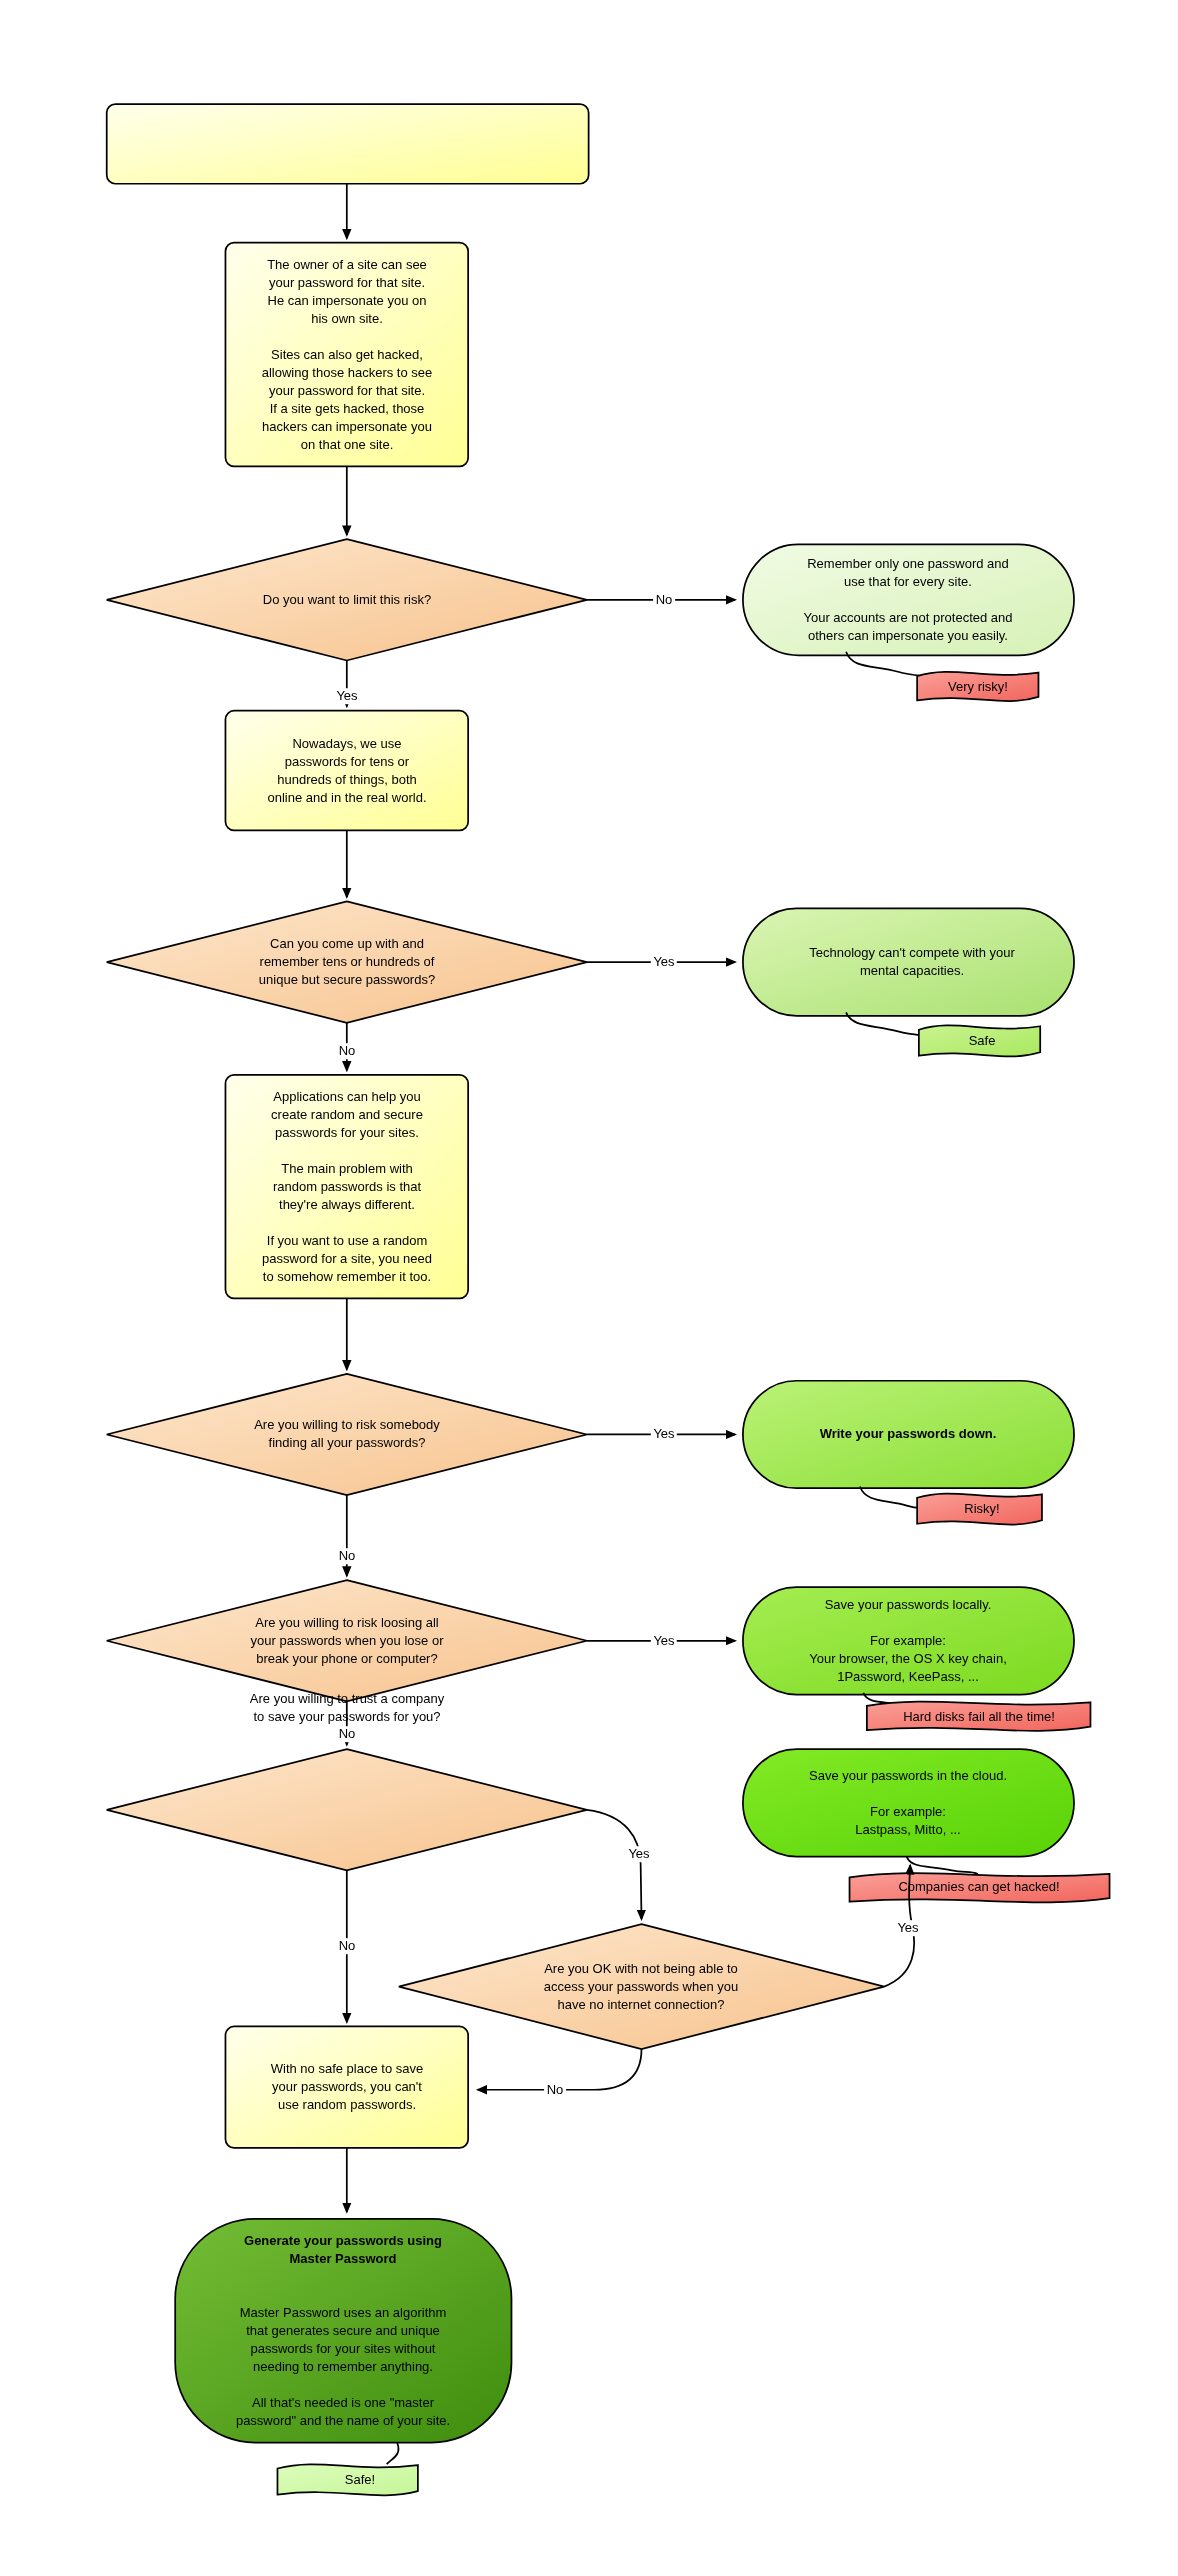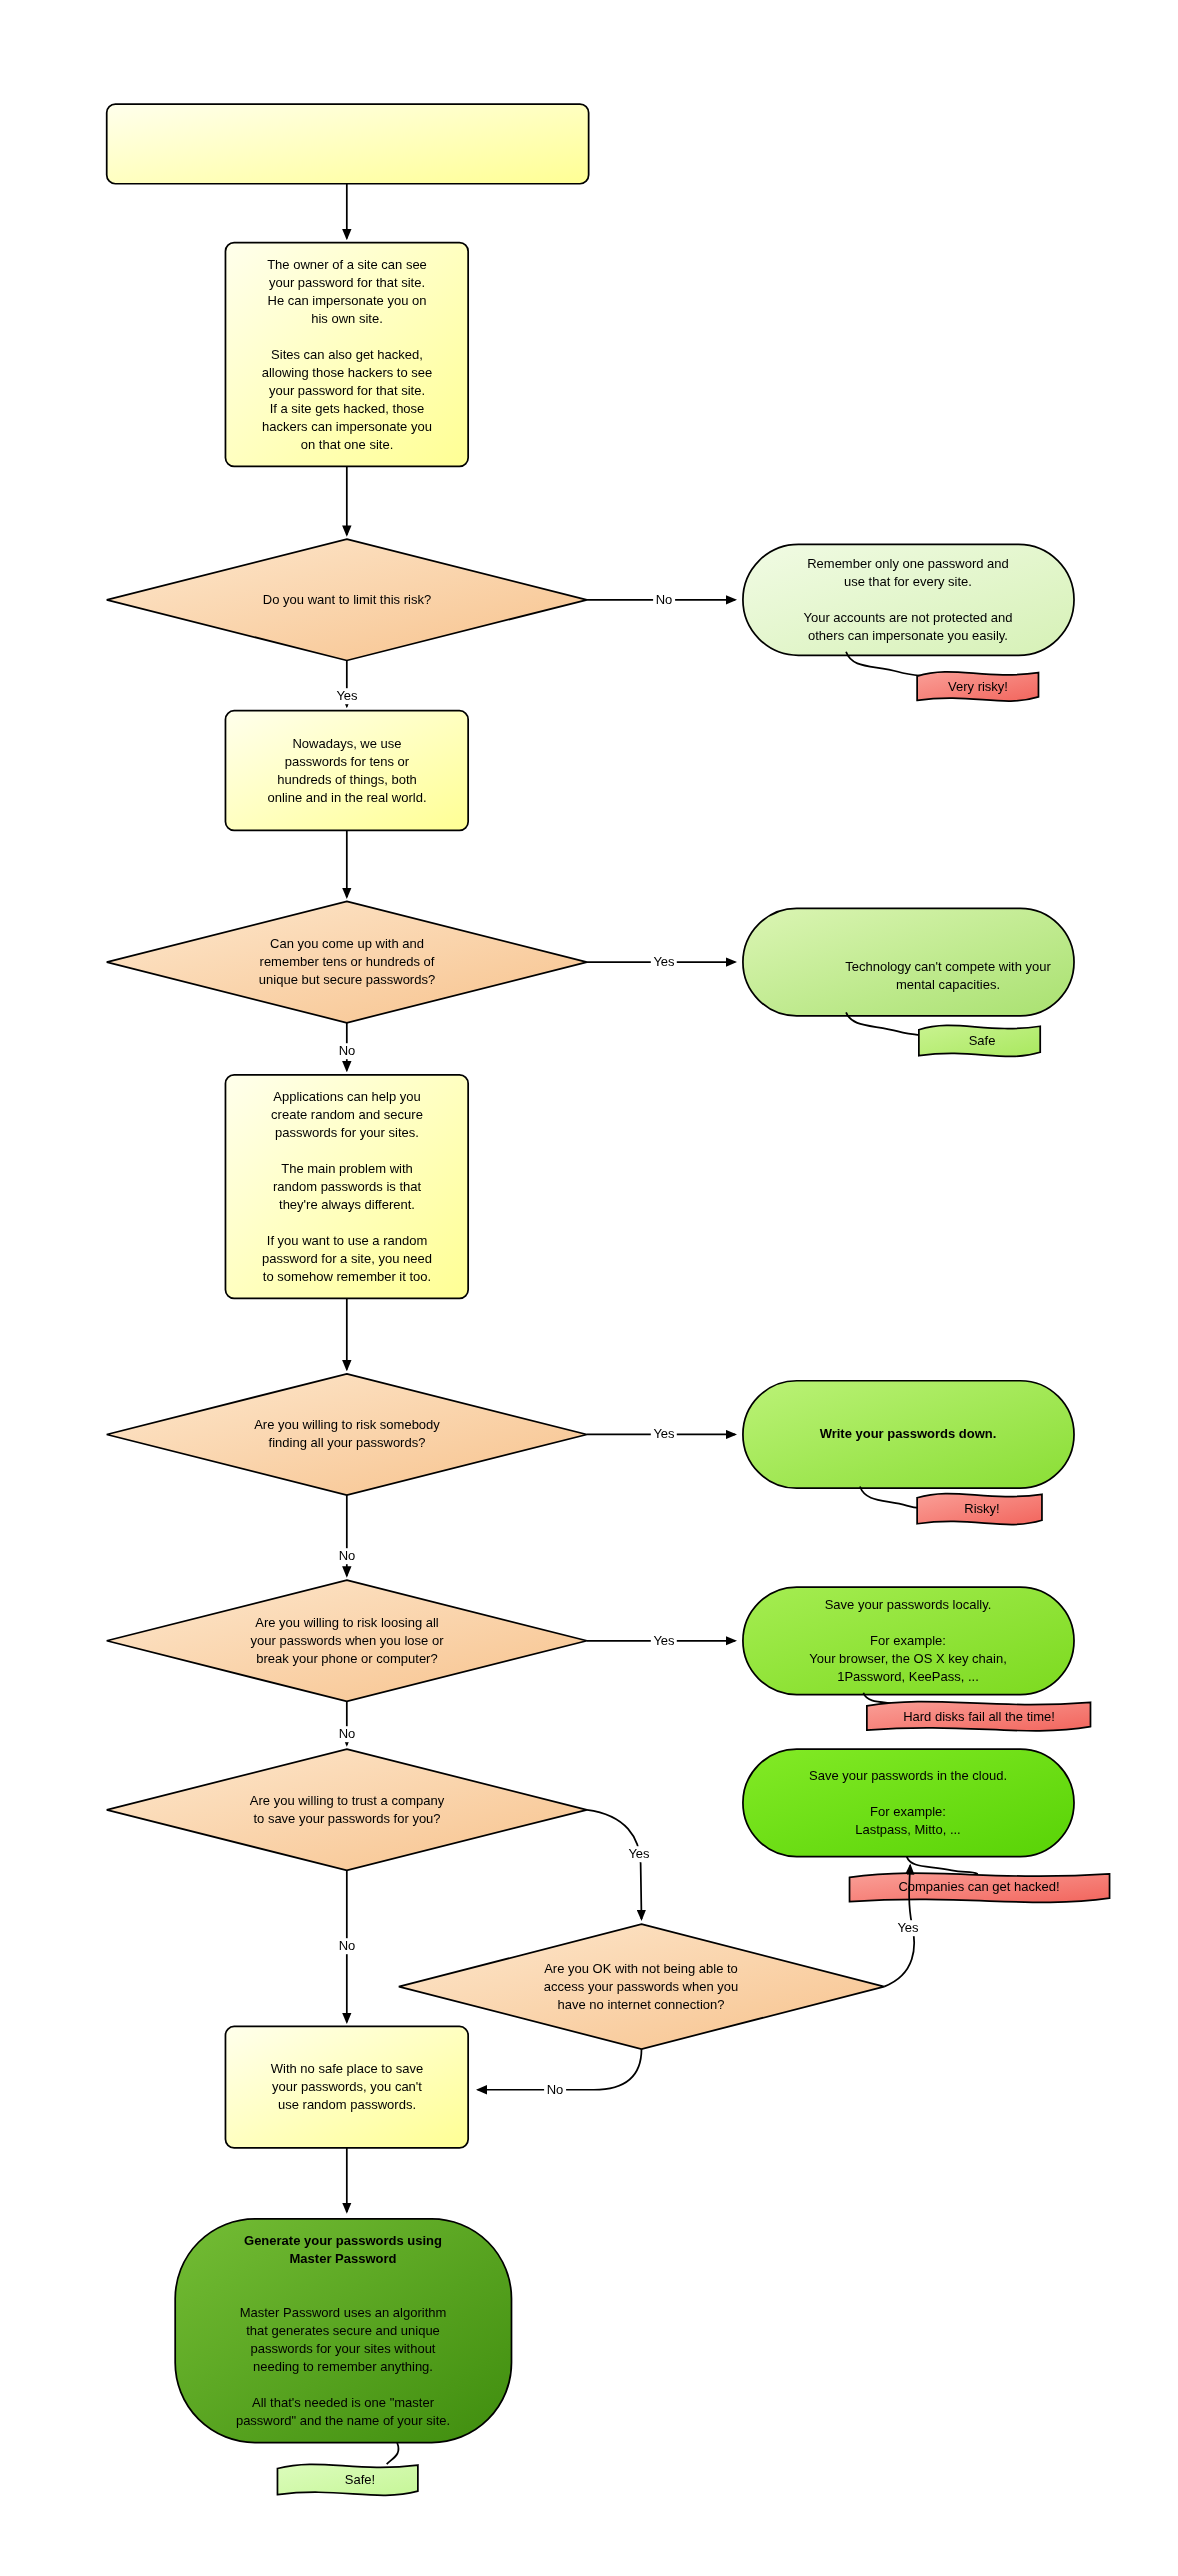--- a/index.html
+++ b/index.html
@@ -158,21 +158,21 @@
 passwords for tens or
 hundreds of things, both
 online and in the real world.</div>
 
   <div class="txt" style="left:347px;top:962px;width:295px;">Can you come up with and
 remember tens or hundreds of
 unique but secure passwords?</div>
   <div class="lbl" style="left:664px;top:962px;">Yes</div>
   <div class="lbl" style="left:347px;top:1051px;">No</div>
 
-  <div class="txt" style="left:948px;top:962px;width:312px;margin-top:14px;">Technology can't compete with your
+  <div class="txt" style="left:912px;top:962px;width:312px;">Technology can't compete with your
 mental capacities.</div>
   <div class="lbl" style="left:982px;top:1041px;background:transparent;">Safe</div>
 
   <div class="txt" style="left:347px;top:1187px;width:231px;">Applications can help you
 create random and secure
 passwords for your sites.
 
 The main problem with
 random passwords is that
 they're always different.
@@ -195,21 +195,21 @@
   <div class="lbl" style="left:664px;top:1641px;">Yes</div>
   <div class="lbl" style="left:347px;top:1734px;">No</div>
 
   <div class="txt" style="left:908px;top:1641px;width:312px;">Save your passwords locally.
 
 For example:
 Your browser, the OS X key chain,
 1Password, KeePass, ...</div>
   <div class="lbl" style="left:979px;top:1717px;background:transparent;">Hard disks fail all the time!</div>
 
-  <div class="txt" style="left:347px;top:1810px;width:295px;">Are you willing to trust a company
+  <div class="txt" style="left:347px;top:1708px;width:295px;">Are you willing to trust a company
 to save your passwords for you?</div>
   <div class="lbl" style="left:639px;top:1854px;">Yes</div>
   <div class="lbl" style="left:347px;top:1946px;">No</div>
 
   <div class="txt" style="left:908px;top:1803px;width:312px;">Save your passwords in the cloud.
 
 For example:
 Lastpass, Mitto, ...</div>
   <div class="lbl" style="left:979px;top:1887px;background:transparent;">Companies can get hacked!</div>
 

